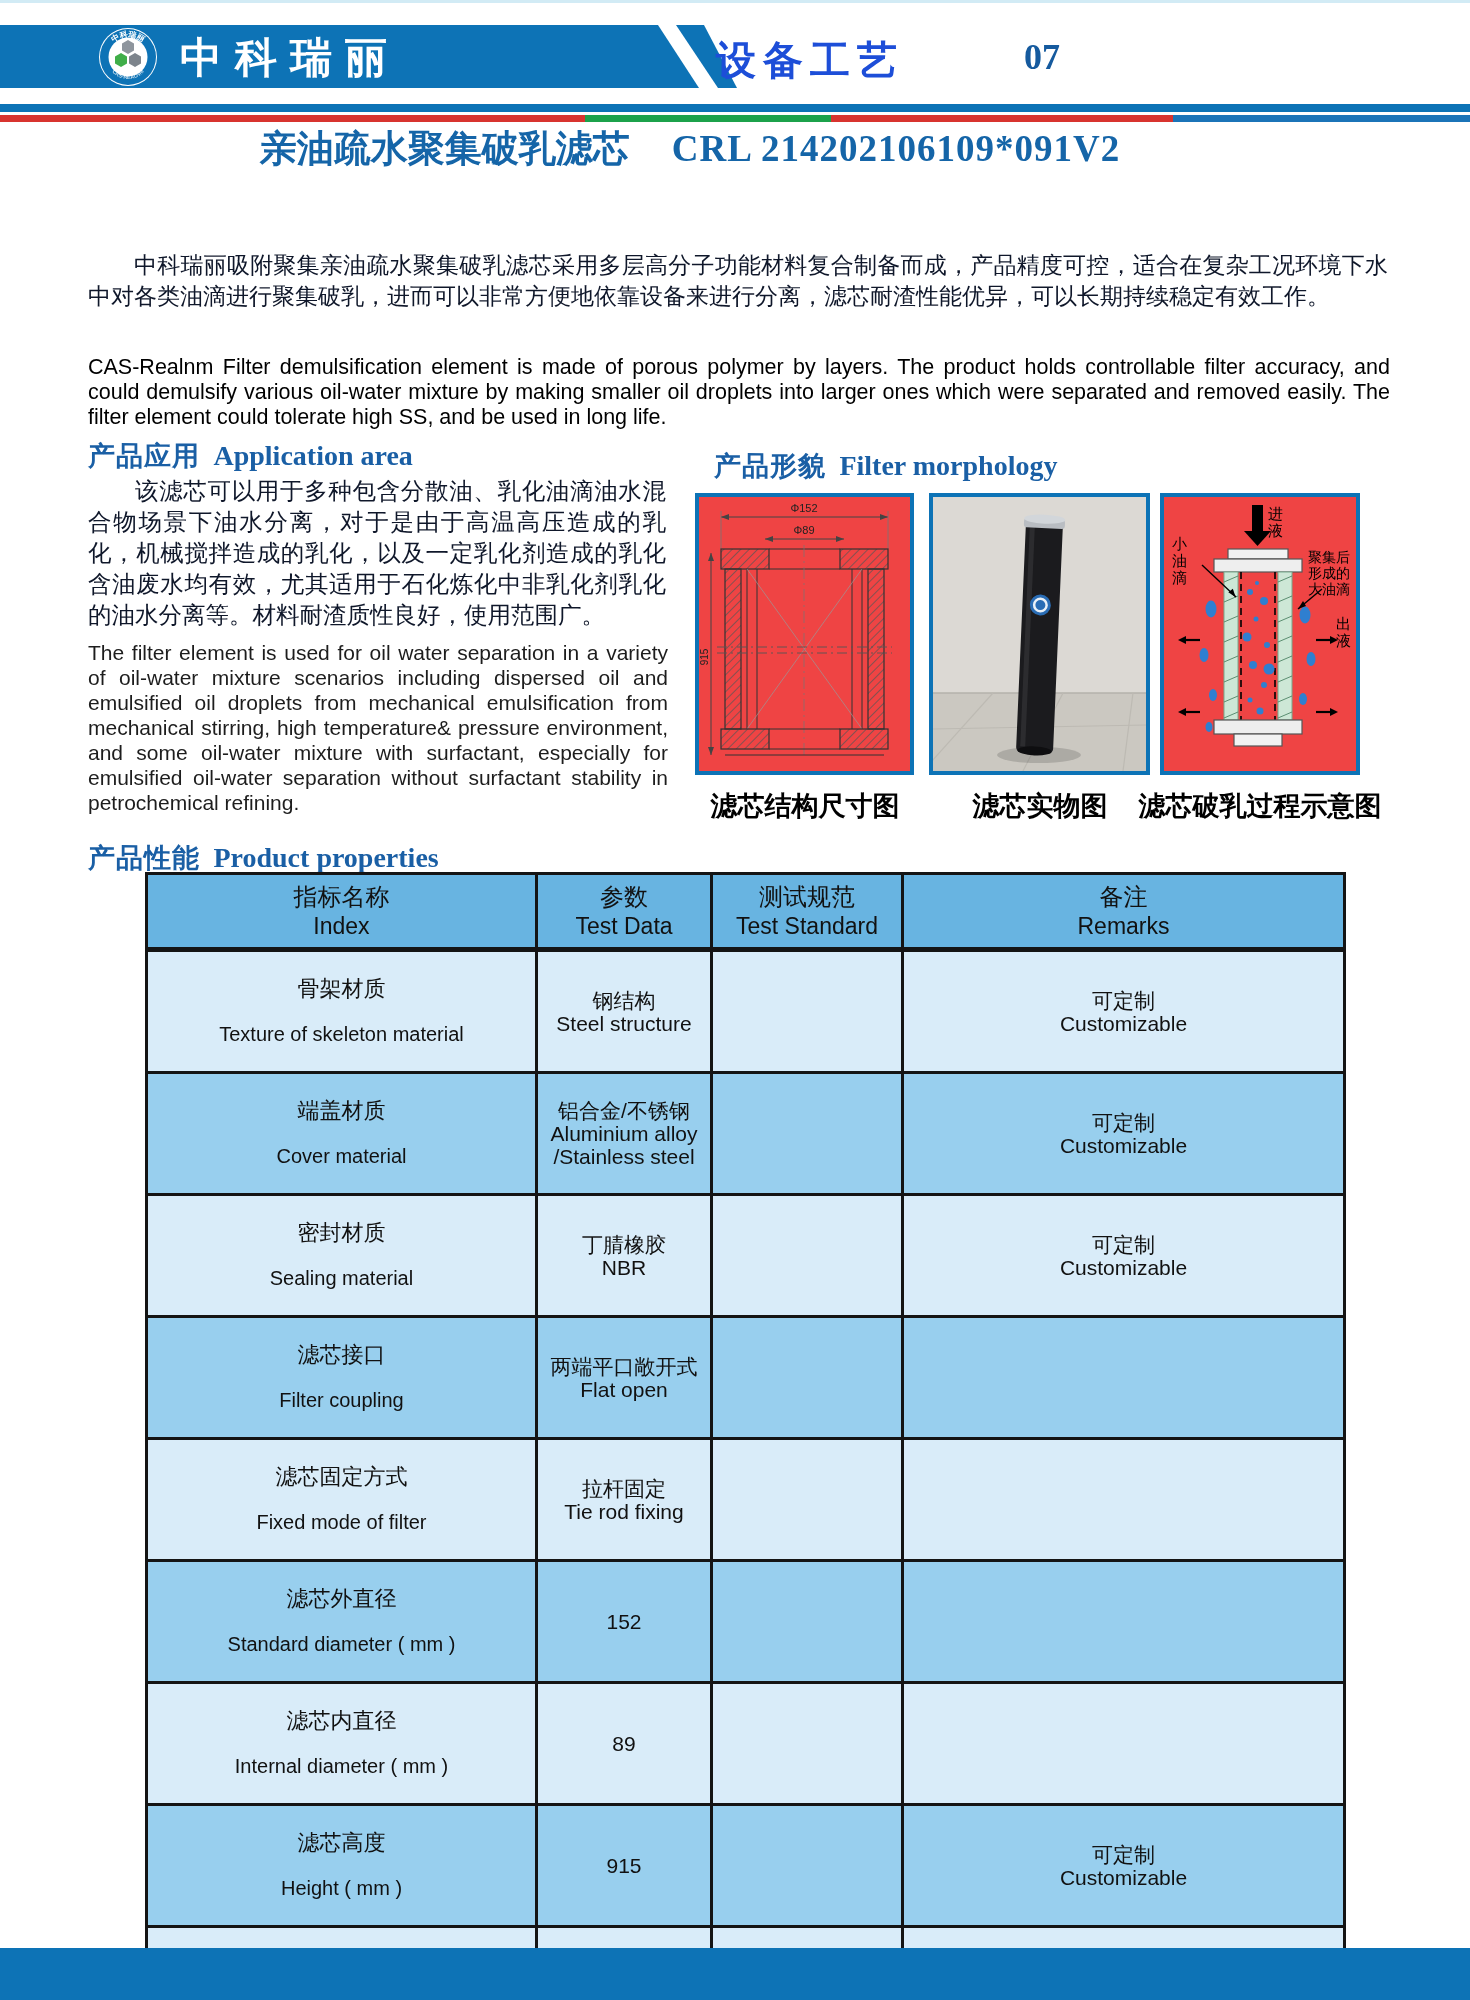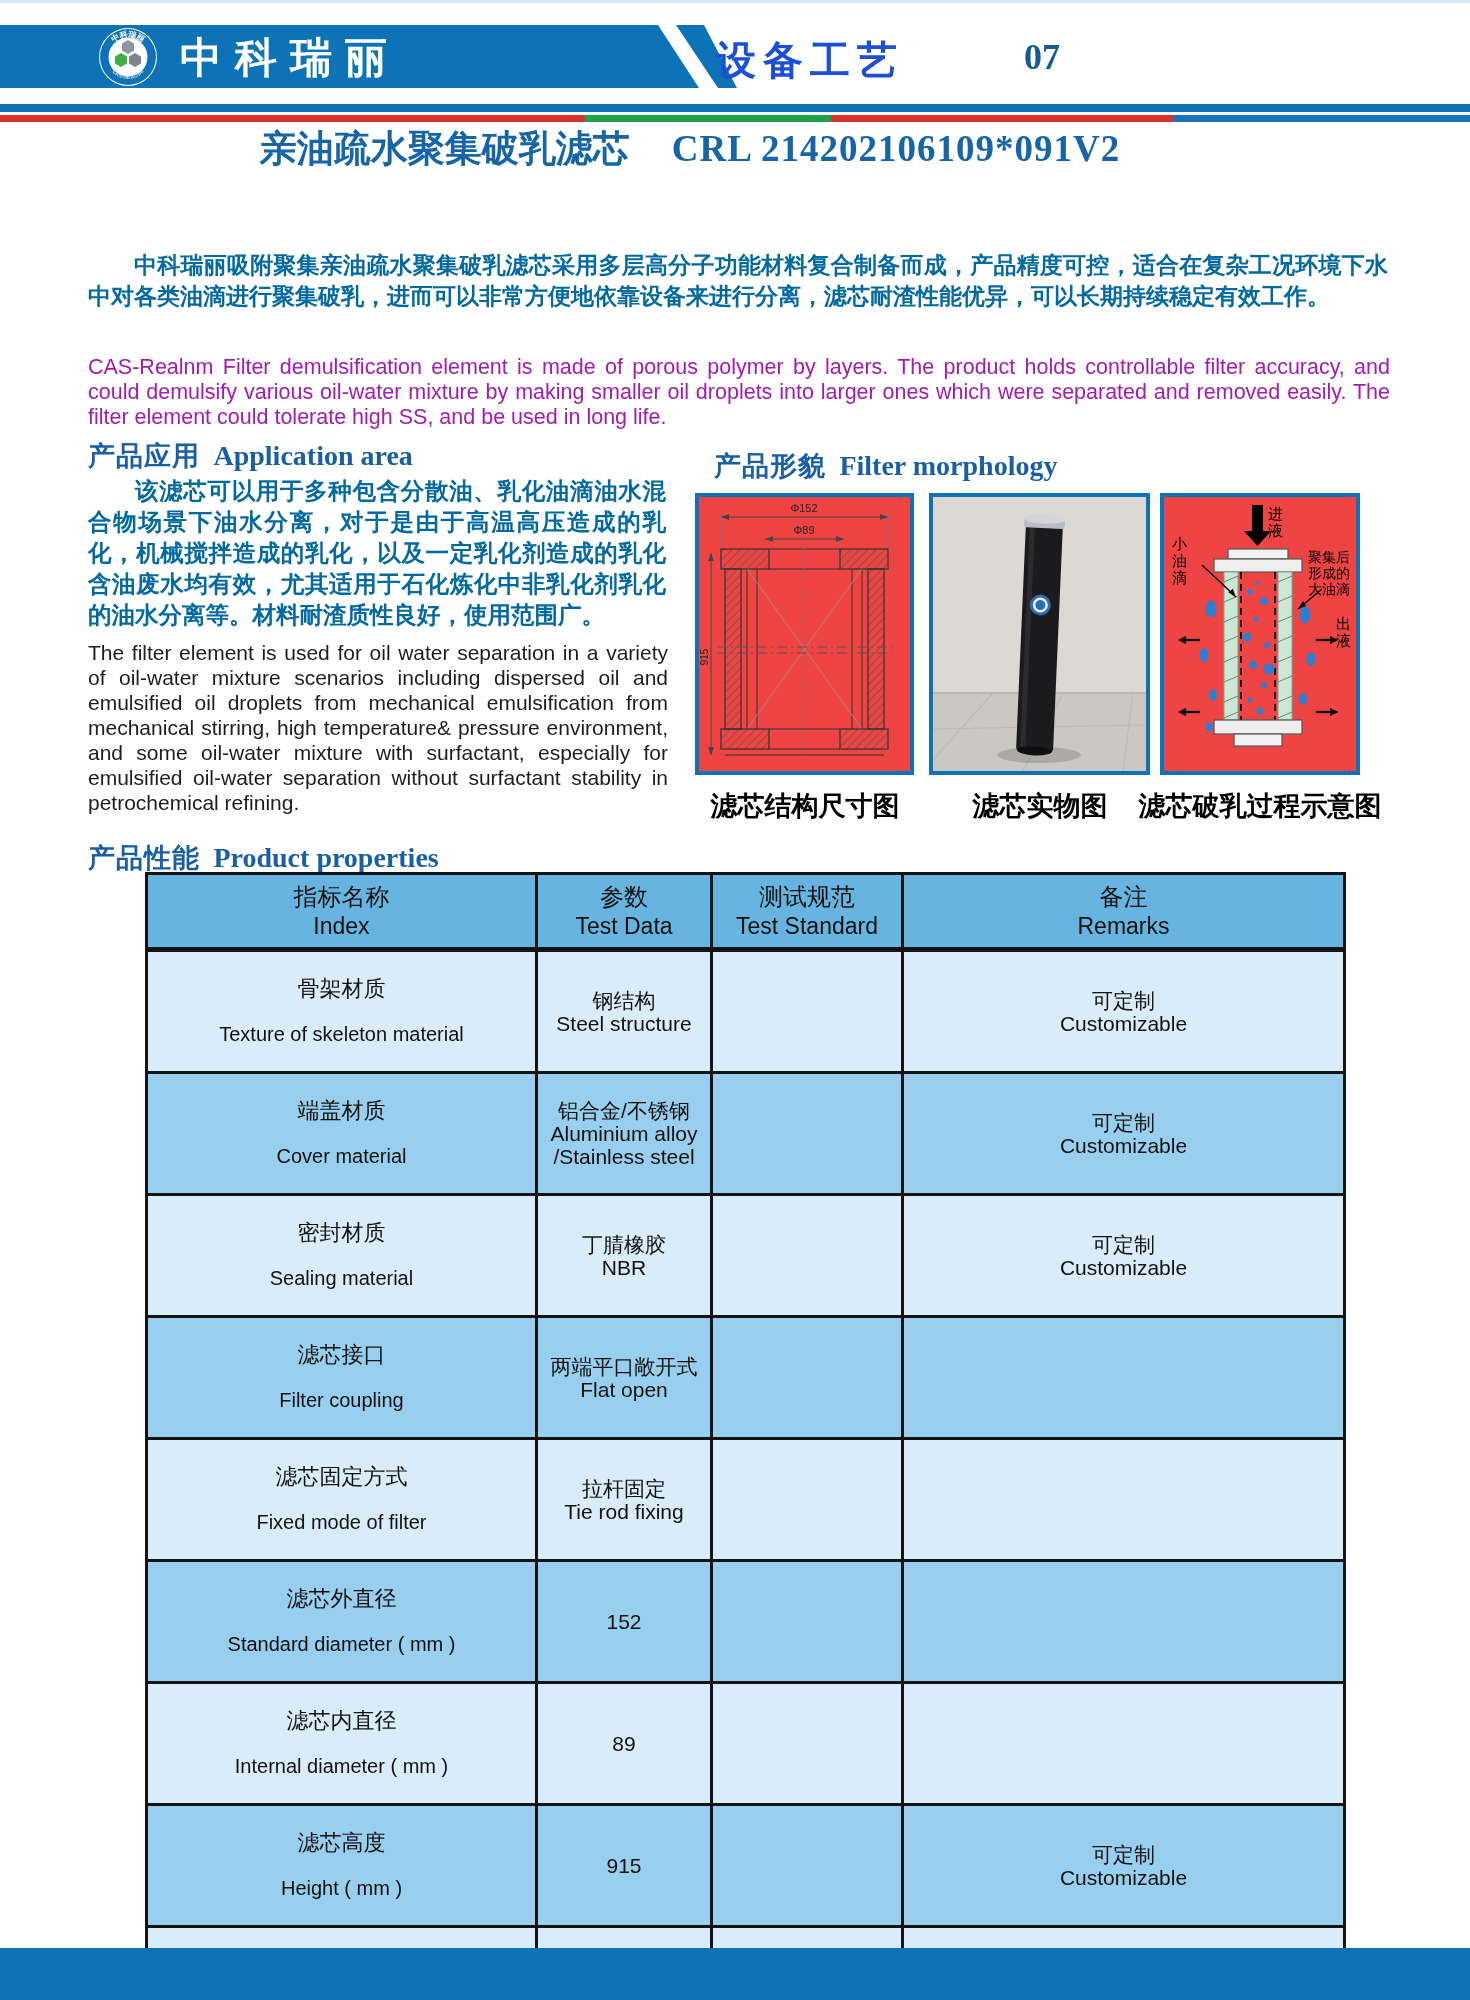--- a/index.html
+++ b/index.html
@@ -31,23 +31,23 @@
              font-size:37px;white-space:nowrap;}
   .doc-title .model{margin-left:42px;letter-spacing:1px;}
 
   
   .sec-head{position:absolute;color:#1a5fa5;white-space:nowrap;}
   .sec-head .cn{font-weight:bold;font-size:27px;letter-spacing:1px;}
   .sec-head .en{font-family:"Liberation Serif",serif;font-weight:bold;font-size:28px;margin-left:9px;}
 
   
   .para{position:absolute;text-align:justify;}
-  .cn-para{font-weight:700;color:#0369a1;}
+  .cn-para{font-weight:400;color:#0f172a;}
   .intro-cn{top:250px;left:88px;width:1300px;font-size:23px;line-height:31px;text-indent:2em;}
-  .intro-en{top:355px;left:88px;width:1302px;font-size:21.5px;line-height:25px;color:#a21caf;}
+  .intro-en{top:355px;left:88px;width:1302px;font-size:21.5px;line-height:25px;color:#000000;}
   .app-cn{top:476px;left:88px;width:578px;font-size:23.5px;line-height:31px;text-indent:2em;}
   .app-en{top:640px;left:88px;width:580px;font-size:21px;line-height:25px;color:#1d1d1d;}
 
   
   .fig{position:absolute;top:493px;height:282px;background:#ef4444;border:4px solid #0d73b6;box-sizing:border-box;}
   #fig1{left:695px;width:219px;}
   #fig2{left:929px;width:221px;padding:0;overflow:hidden;}
   #fig3{left:1160px;width:200px;}
   .fig svg{display:block;width:100%;height:100%;}
   .caption{position:absolute;top:788px;text-align:center;font-weight:bold;font-size:27px;color:#000;white-space:nowrap;}

